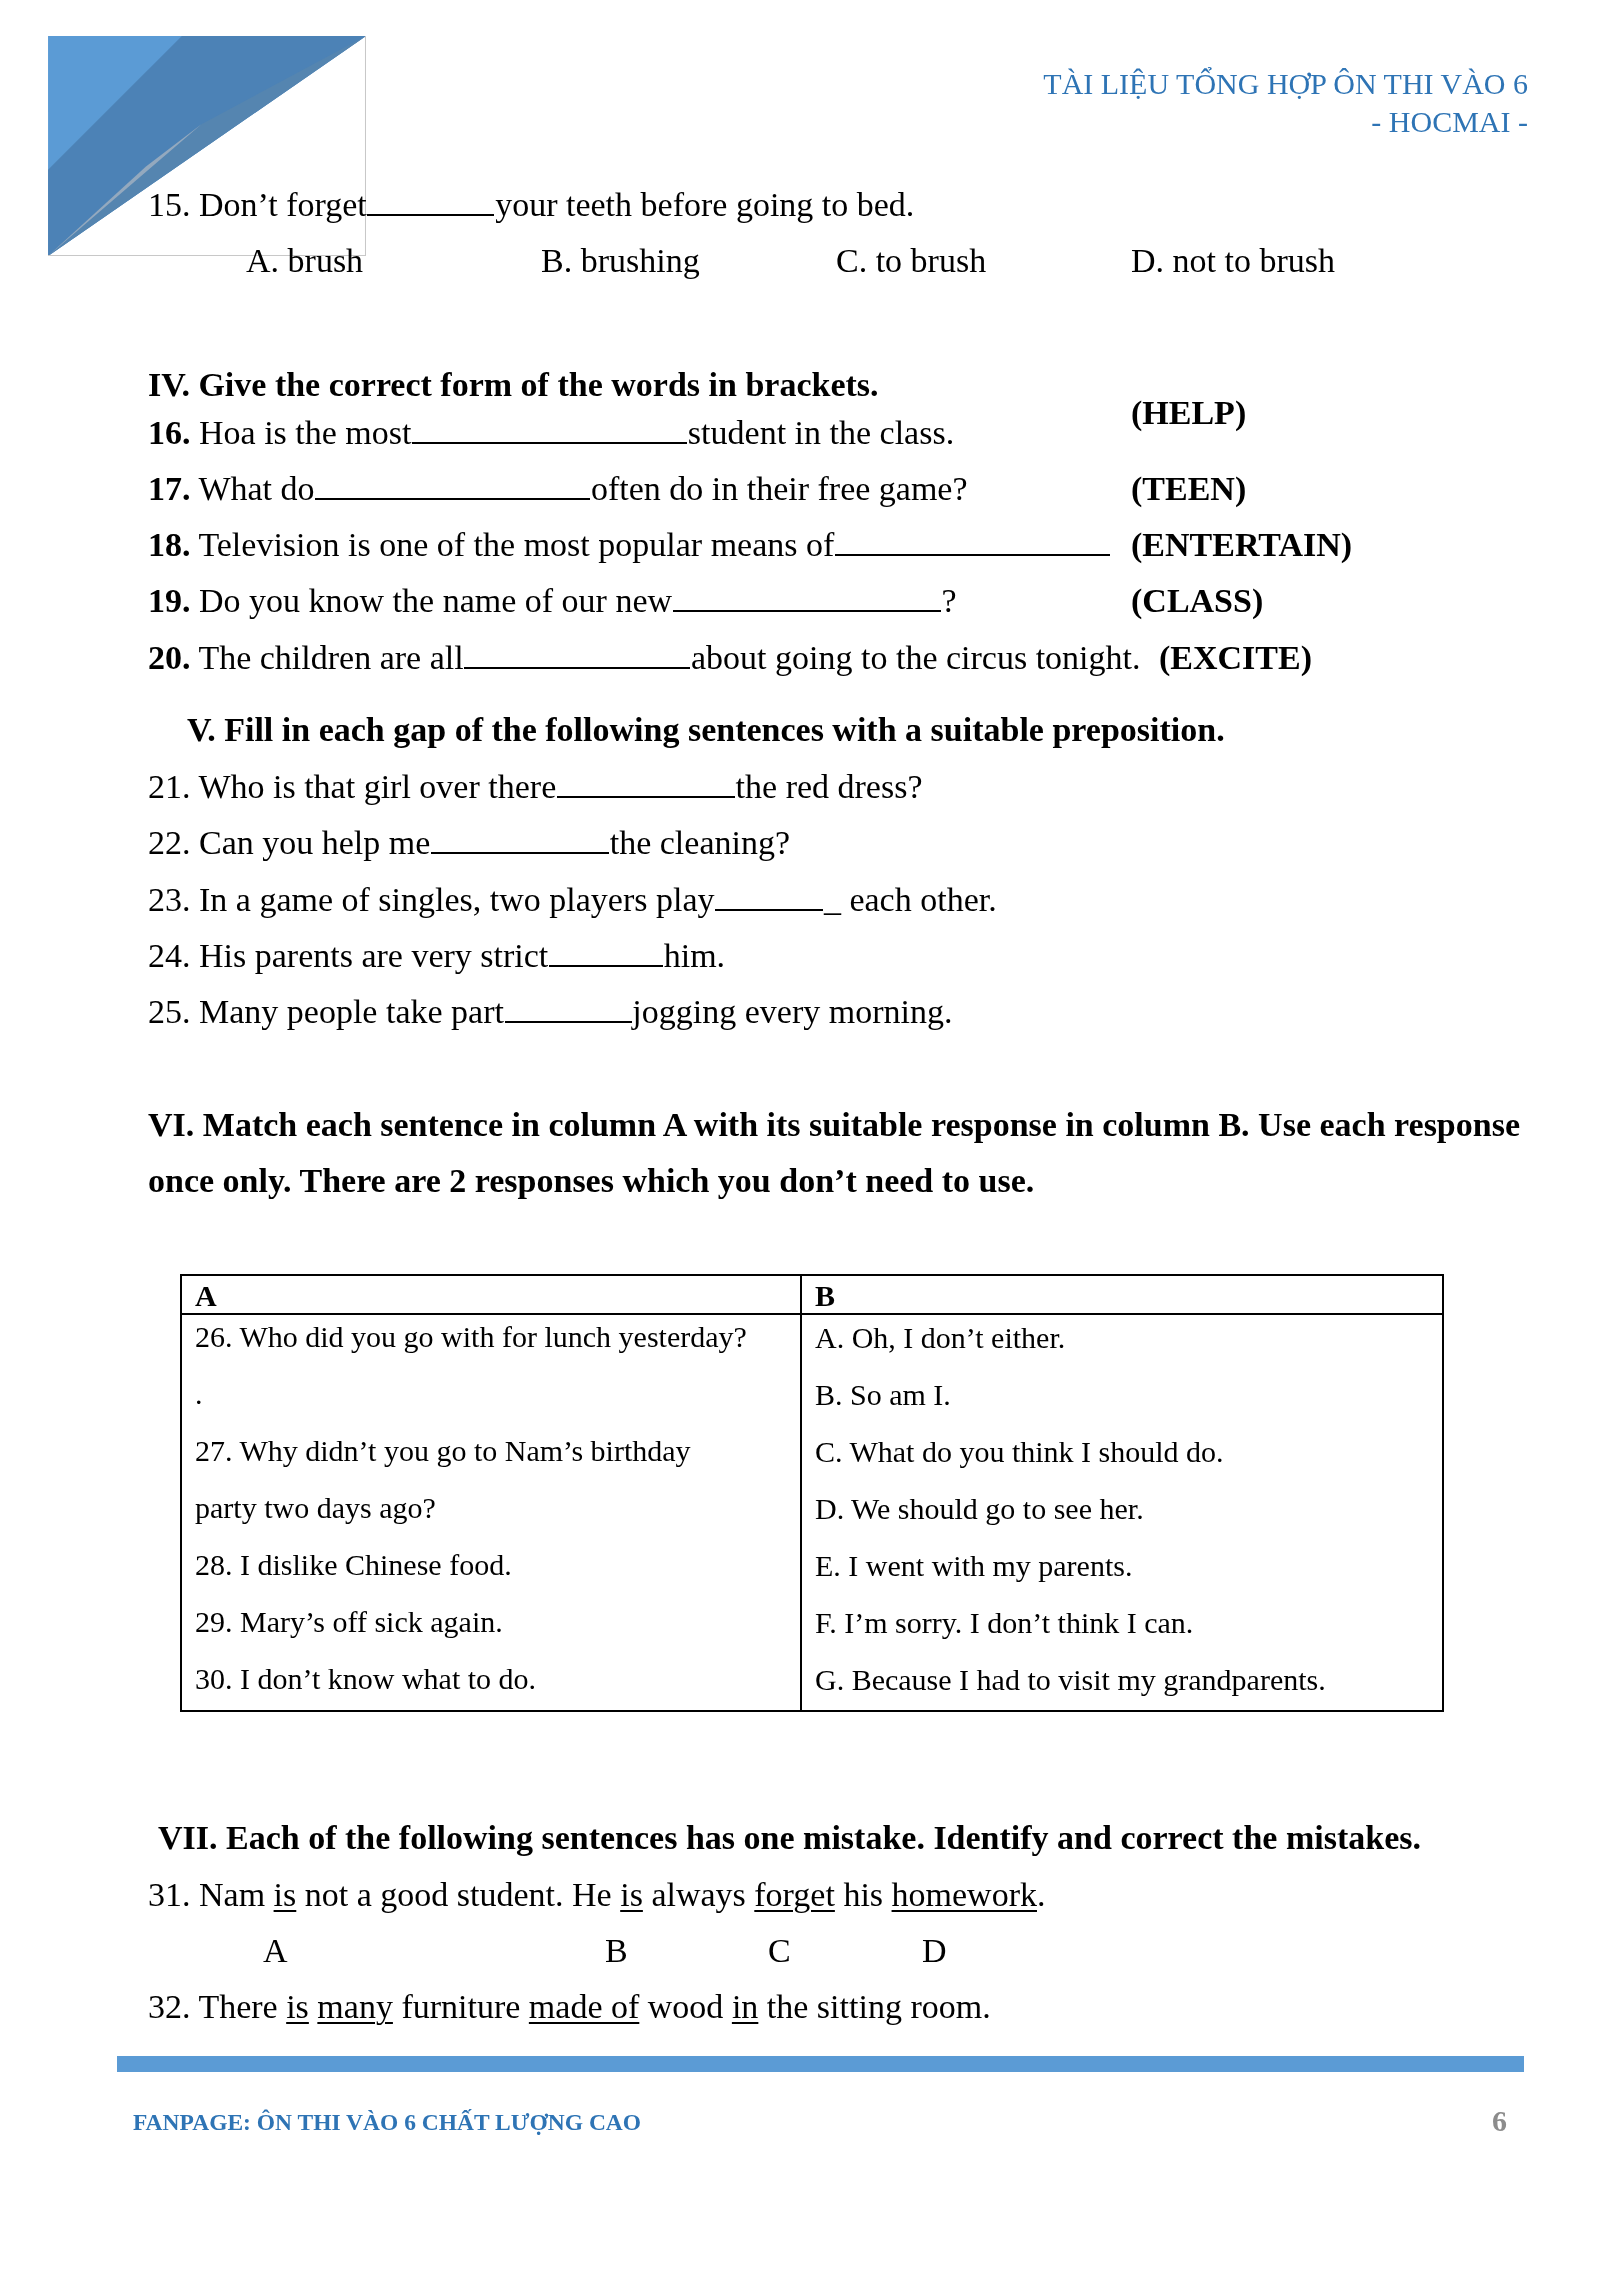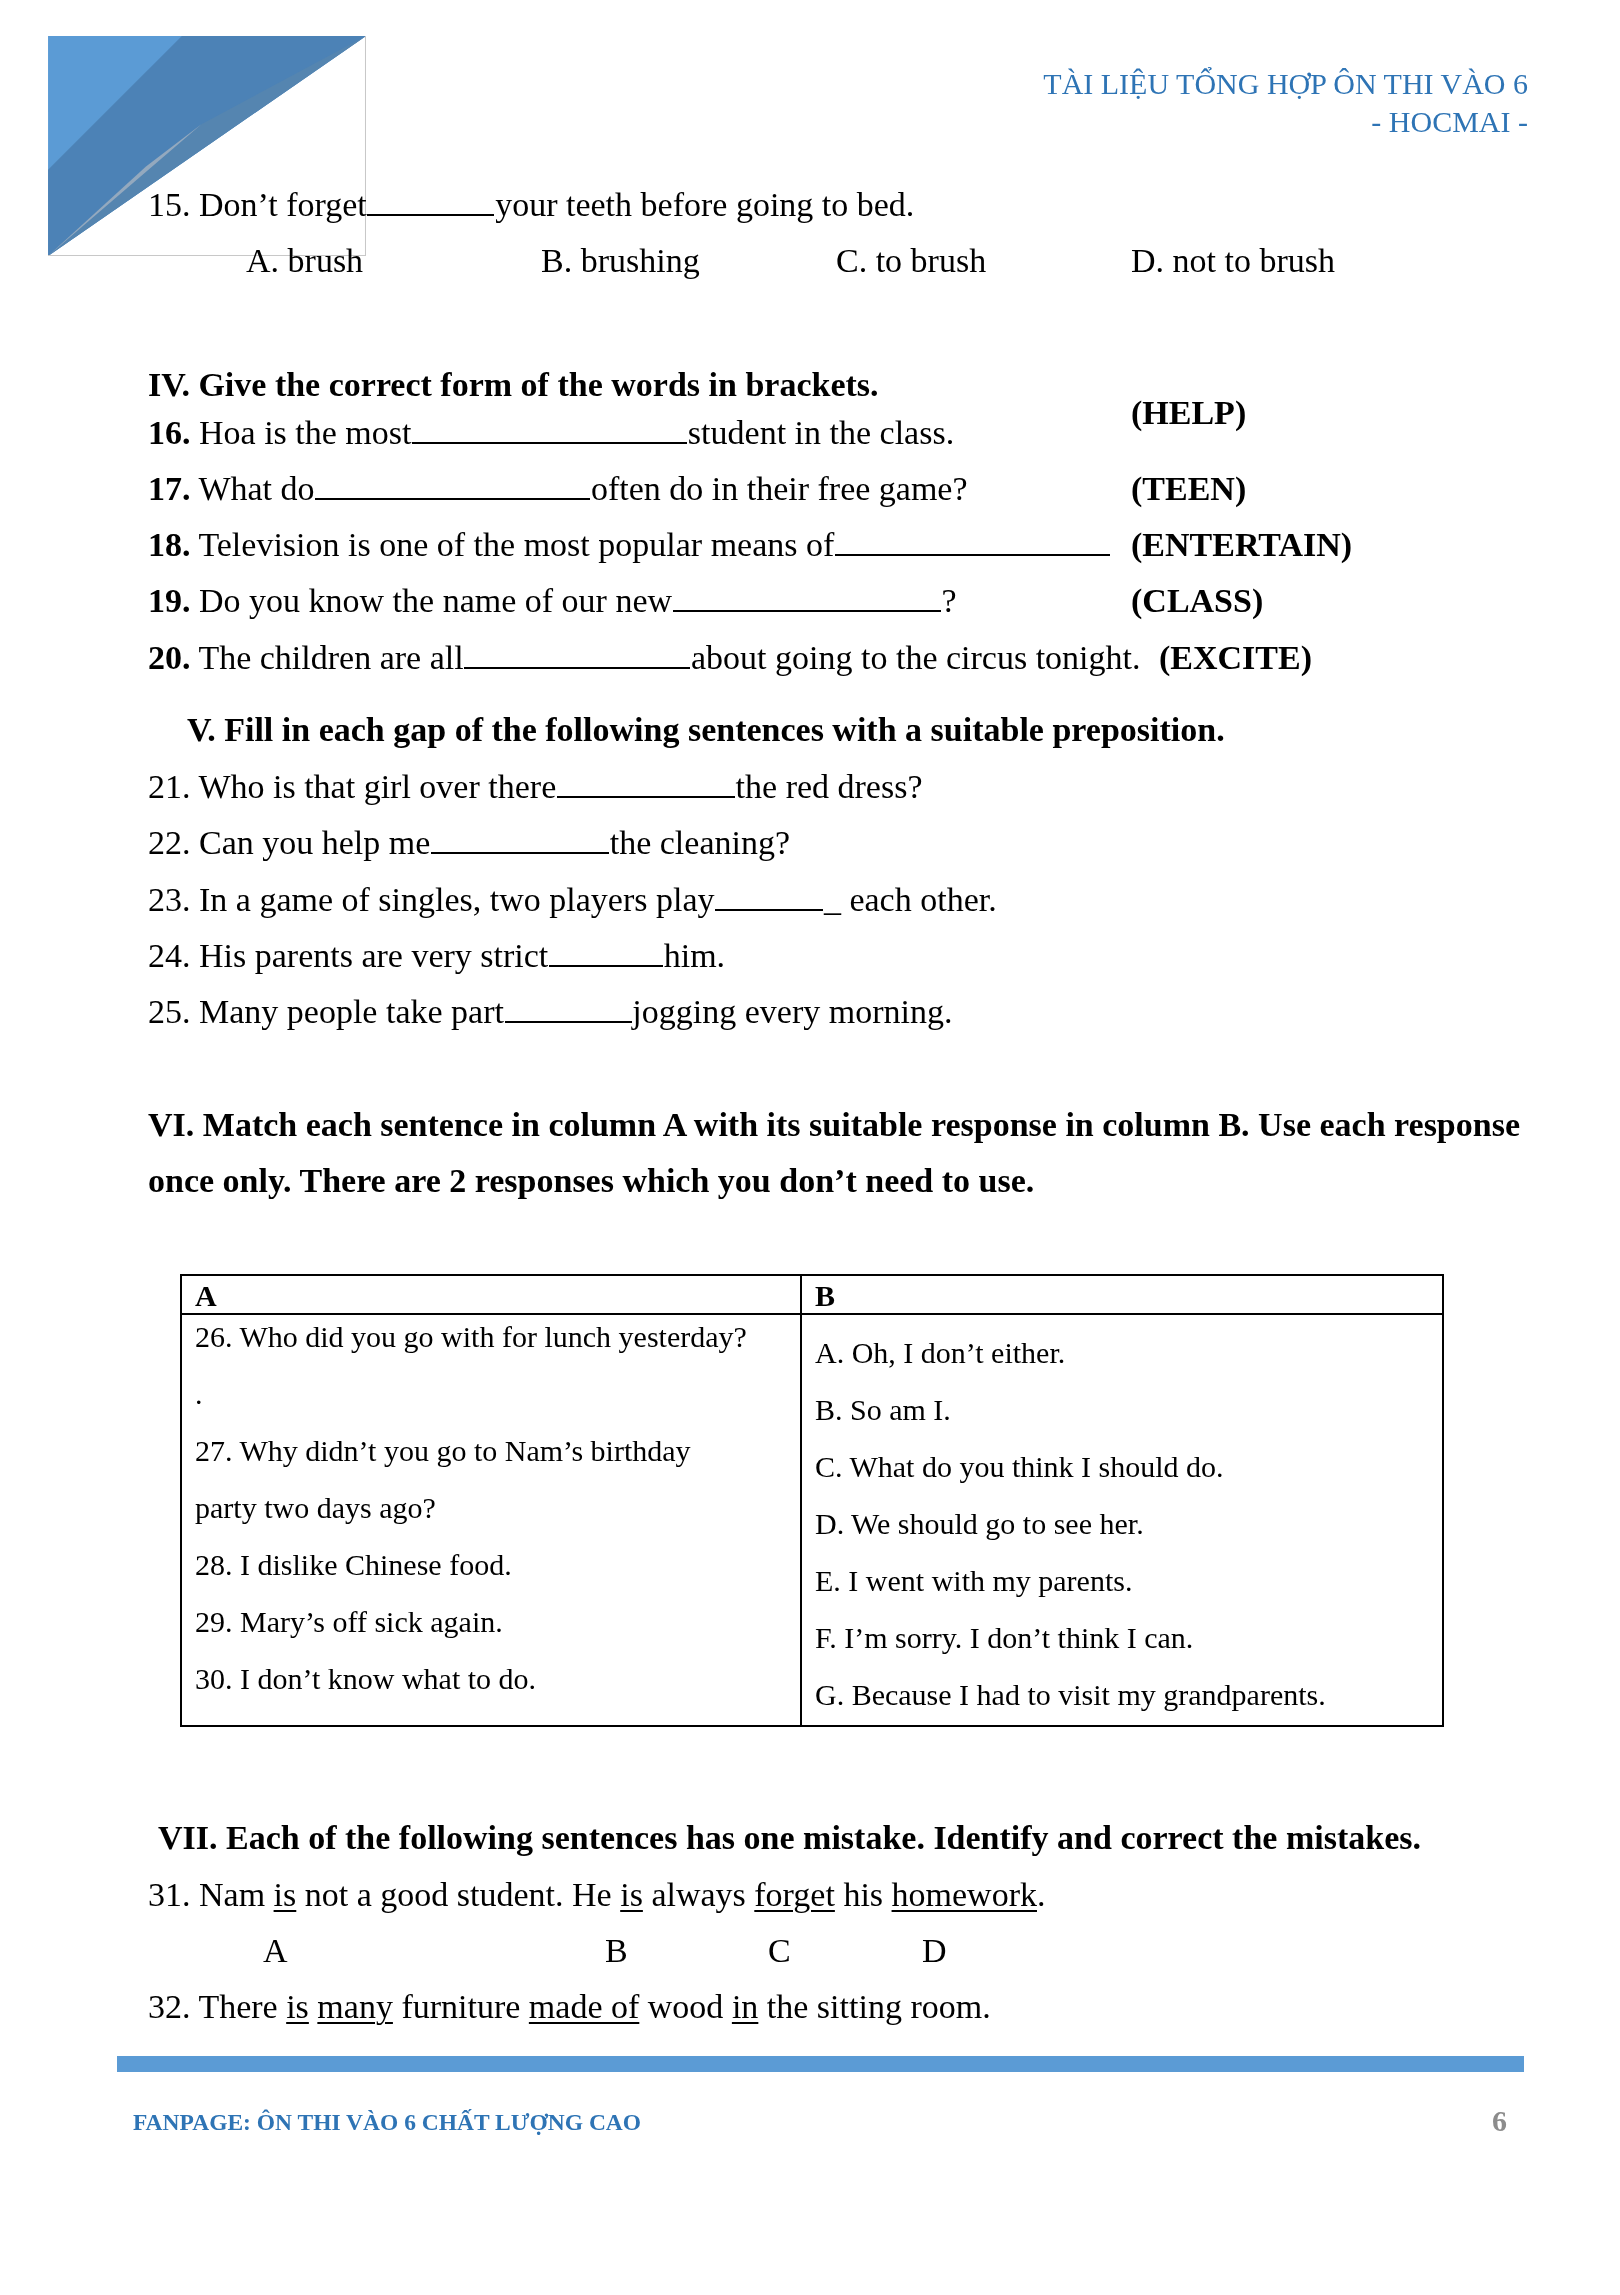--- a/index.html
+++ b/index.html
@@ -99,21 +99,21 @@
   <tr>
     <td style="padding-top:1.3px; padding-bottom:9.2px;">
       <div class="cellline">26. Who did you go with for lunch yesterday?</div>
       <div class="cellline">.</div>
       <div class="cellline">27.  Why didn’t you go to Nam’s birthday</div>
       <div class="cellline">party two days ago?</div>
       <div class="cellline">28. I dislike Chinese food.</div>
       <div class="cellline">29. Mary’s off sick again.</div>
       <div class="cellline" style="height:42px;">30. I don’t know what to do.</div>
     </td>
-    <td style="padding-top:17px; padding-bottom:9.2px;">
+    <td style="padding-top:2px; padding-bottom:9.2px;">
       <div class="cellline">A. Oh, I don’t either.</div>
       <div class="cellline">B. So am I.</div>
       <div class="cellline">C. What do you think I should do.</div>
       <div class="cellline">D. We should go to see her.</div>
       <div class="cellline">E.  I went with my parents.</div>
       <div class="cellline">F. I’m sorry. I don’t think I can.</div>
       <div class="cellline" style="height:42px;">G. Because I had to visit my grandparents.</div>
     </td>
   </tr>
 </tbody>

